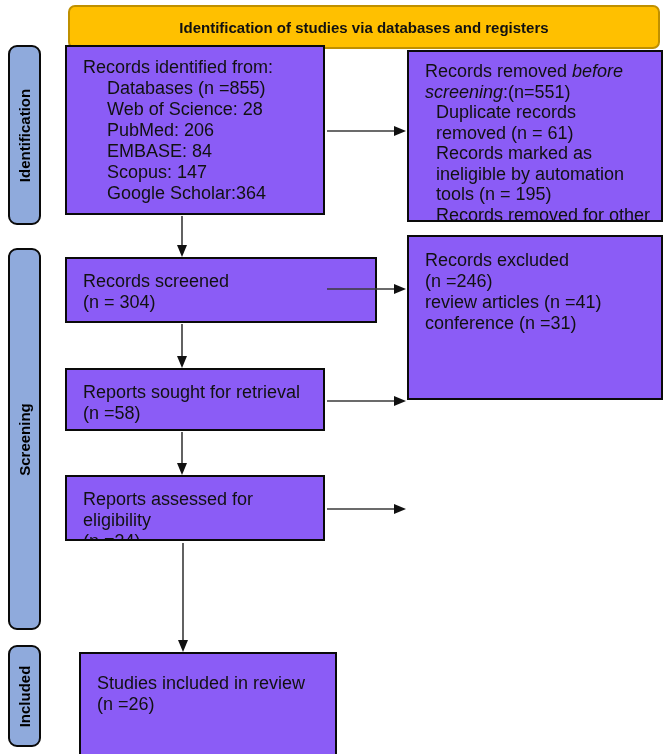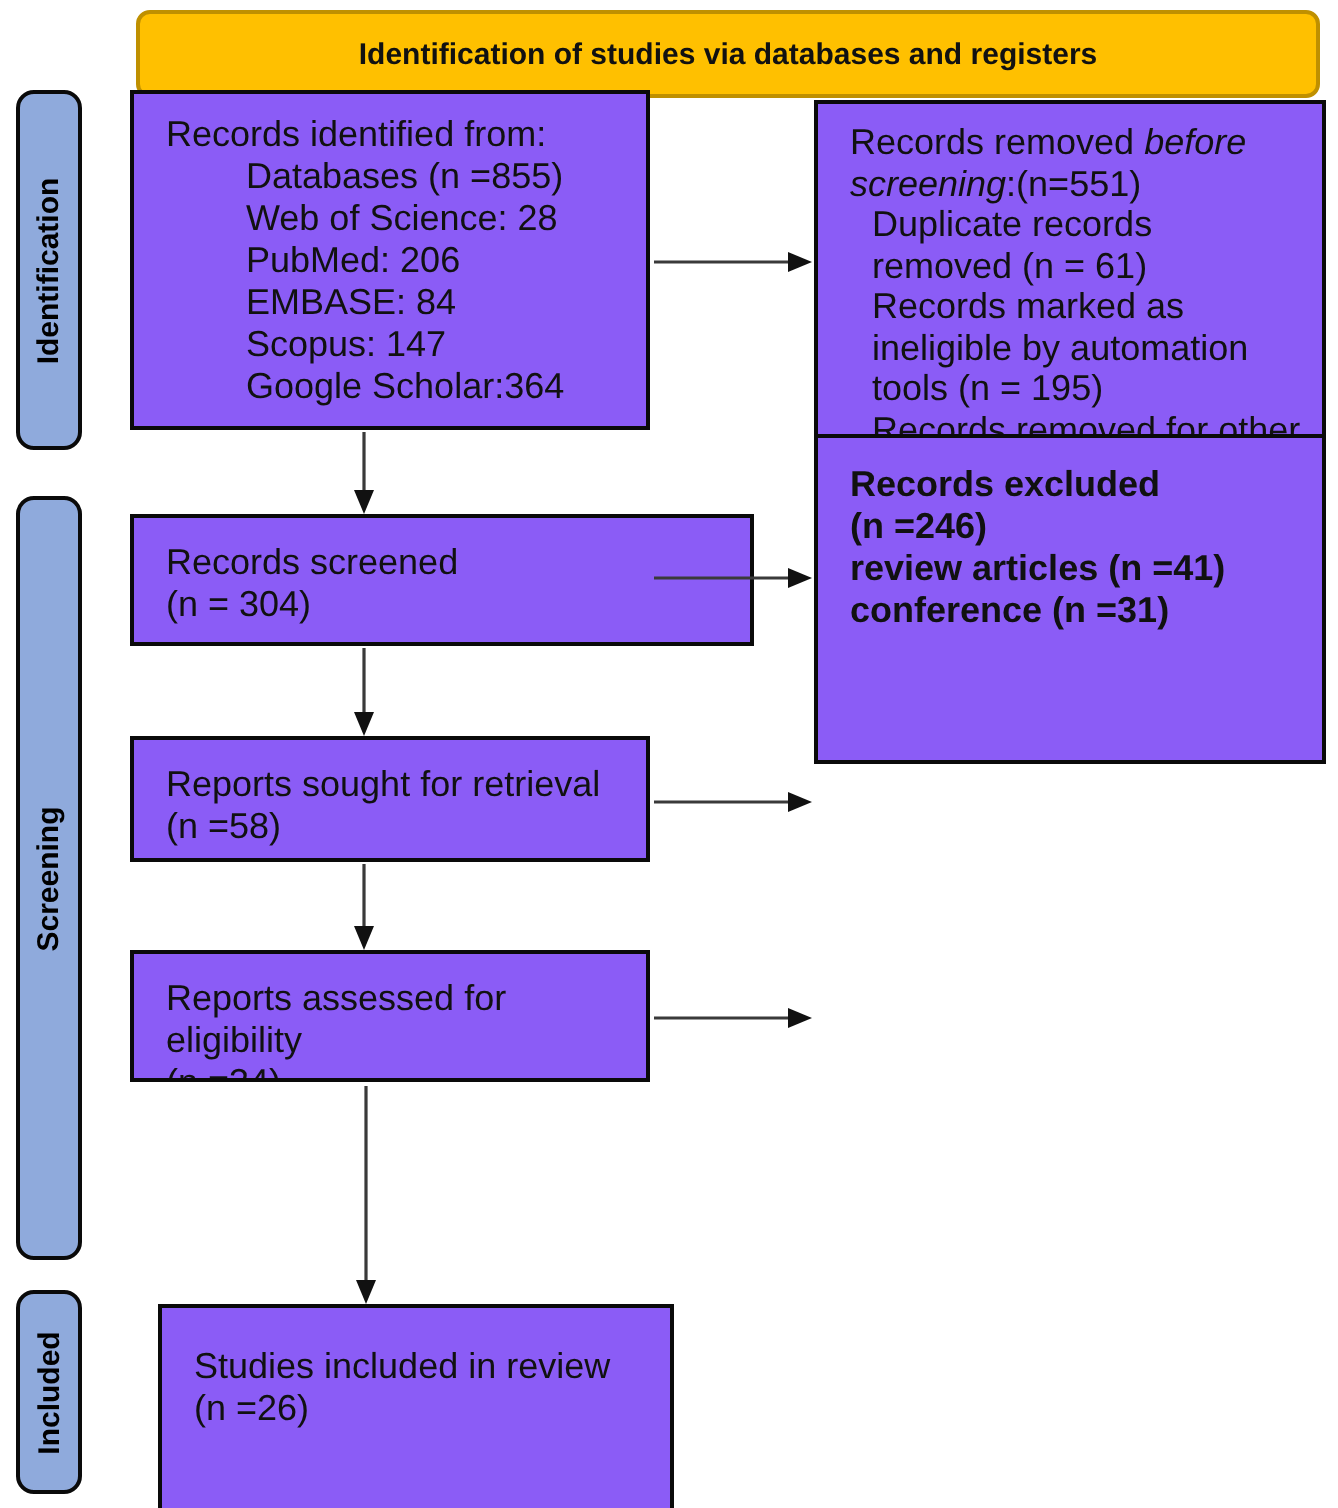--- a/index.html
+++ b/index.html
@@ -47,27 +47,27 @@
   .stage.included{top:645px;height:102px;}
   .fbox{
     position:absolute;
     background:#8b5cf6;
     border:2px solid var(--box-border);
     box-sizing:border-box;
     font-size:18px;line-height:21px;
     overflow:hidden;
   }
   .fbox .inner{padding:10px 10px 0 16px;}
-  .fbox .indent{margin-left:40px;}
+  .fbox .indent{margin-left:24px;}
   .fbox .indent-sm{margin-left:11px;}
   .b-identified{left:65px;top:45px;width:260px;height:170px;}
   .b-removed{left:407px;top:50px;width:256px;height:172px;line-height:20.5px;}
   .b-removed .inner{padding-top:9px;}
   .b-screened{left:65px;top:257px;width:312px;height:66px;}
-  .b-excluded{left:407px;top:217px;width:256px;height:165px;font-weight:bold;}
+  .b-excluded{left:407px;top:235px;width:256px;height:165px;}
   .b-excluded .inner{padding-top:13px;}
   .b-sought{left:65px;top:368px;width:260px;height:63px;}
   .b-assessed{left:65px;top:475px;width:260px;height:66px;}
   .b-included{left:79px;top:652px;width:258px;height:118px;}
   .b-included .inner{padding-top:19px;}
   .b-screened .inner,.b-sought .inner,.b-assessed .inner{padding-top:12px;}
   .arrows{position:absolute;left:0;top:0;pointer-events:none;}
   .arrows line{stroke:var(--arrow);stroke-width:1.6;}
   em.ital{font-style:italic;}
 </style>

